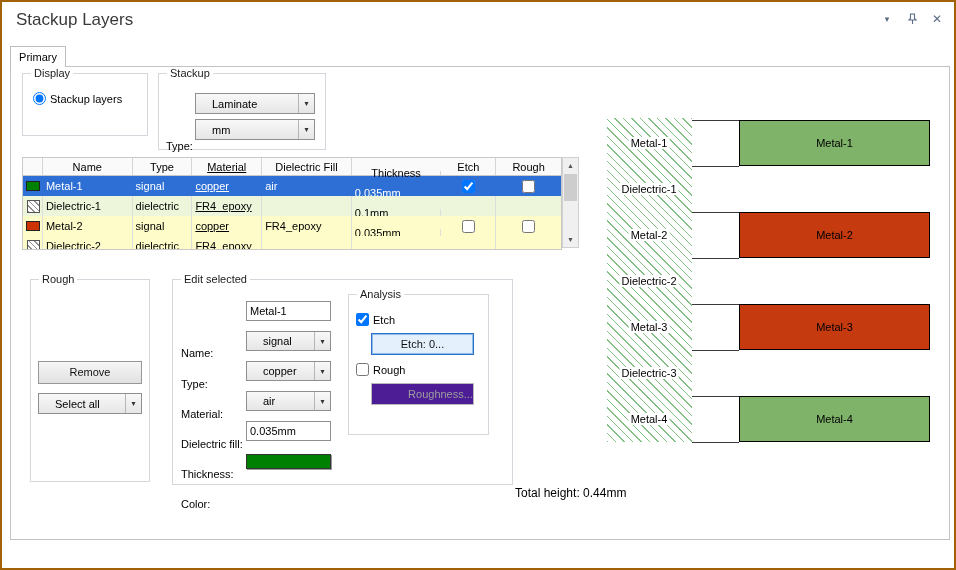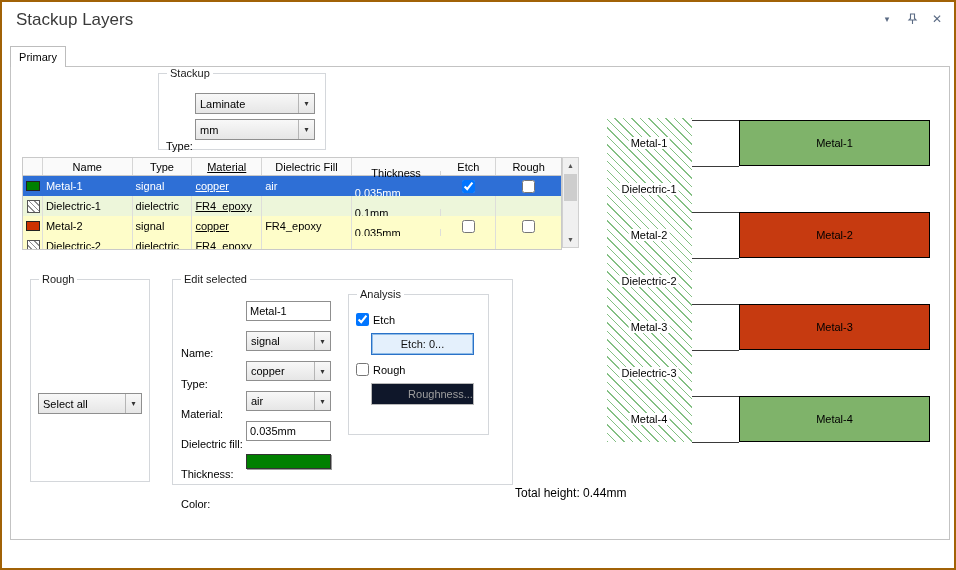--- a/index.html
+++ b/index.html
@@ -26,25 +26,25 @@
 
   
   .group { position:absolute; border:1px solid #d4d7db; background:#fff; }
   .glabel { position:absolute; top:-7px; left:8px; background:#fff; padding:0 3px; color:#1a1a1a; }
 
   
   .btn { position:absolute; height:23px; background:linear-gradient(#f6f6f6,#e1e1e1);
          border:1px solid #979797; font-family:"Liberation Sans",sans-serif; font-size:11px;
          color:#111; text-align:center; line-height:21px; }
   .btn.focused { background:#e4f0fc; border:1px solid #2a72c8; box-shadow:inset 0 0 0 1px #8fbce8; }
-  .btn.disabled { color:#9e9e9e; background:#0f172a; border-color:#b9b9b9;padding-left:36px; }
+  .btn.disabled { color:#9e9e9e; background:#4c1d95; border-color:#b9b9b9;padding-left:36px; }
 
   .combo { position:absolute; height:21px; background:linear-gradient(#f8f8f8,#e6e6e6);
            border:1px solid #8f8f8f; display:flex; align-items:center; }
-  .combo-text { flex:1; padding-left:4px; overflow:hidden; white-space:nowrap; }
+  .combo-text { flex:1; padding-left:16px; overflow:hidden; white-space:nowrap; }
   .combo-arrow { width:16px; align-self:stretch; display:flex; align-items:center; justify-content:center;
                  border-left:1px solid #b5b5b5; font-size:8px; color:#333; }
 
   .ti { position:absolute; height:20px; border:1px solid #8f8f8f; background:#fff;
         font-family:"Liberation Sans",sans-serif; font-size:11px; padding:0 3px; }
 
   .flabel { position:absolute; color:#000;margin-top:43px; }
   input[type=checkbox], input[type=radio] { width:13px; height:13px; margin:0; }
 
   .checkrow { position:absolute; display:flex; align-items:center; gap:4px; }
@@ -102,20 +102,27 @@
             <line x1="5.5" y1="7" x2="5.5" y2="11" stroke="#5b6b84" stroke-width="1.1"></line>
           </svg>
       </span>
       <span class="ico ico-close">✕</span>
     </span>
   </div>
 
   <div class="tab">Primary</div>
   <div class="tabpage"></div>
 
+  <div class="group" style="left:20px; top:71px; width:126px; height:63px;">
+    <span class="glabel">Display</span>
+    <span class="checkrow" style="left:10px; top:18px;">
+      <input type="radio" checked="" style="">
+      <span>Stackup layers</span>
+    </span>
+  </div>
 
   <div class="group" style="left:156px; top:71px; width:168px; height:77px;">
     <span class="glabel">Stackup</span>
   </div>
   <span class="flabel" style="left:164px; top:95px;">Type:</span>
   <div class="combo" style="left:193px; top:91px; width:120px;">
     <span class="combo-text">Laminate</span>
     <span class="combo-arrow">▾</span>
   </div>
   <span class="flabel" style="left:164px; top:121px;">Units:</span>
@@ -202,20 +209,21 @@
 
   <div class="sbar">
     <div class="sarr up">▲</div>
     <div class="sthumb"></div>
     <div class="sarr down">▼</div>
   </div>
 
   <div class="group" style="left:28px; top:277px; width:120px; height:203px;">
     <span class="glabel">Rough</span>
   </div>
+  <div class="btn" style="left:36px; top:359px; width:104px;">Remove</div>
   <div class="combo" style="left:36px; top:391px; width:104px;">
     <span class="combo-text">Select all</span>
     <span class="combo-arrow">▾</span>
   </div>
 
   <div class="group" style="left:170px; top:277px; width:341px; height:206px;">
     <span class="glabel">Edit selected</span>
   </div>
   <span class="flabel" style="left:179px; top:302px;">Name:</span>
   <input type="text" class="ti" style="left: 244px; top: 299px; width: 85px;" value="Metal-1">

